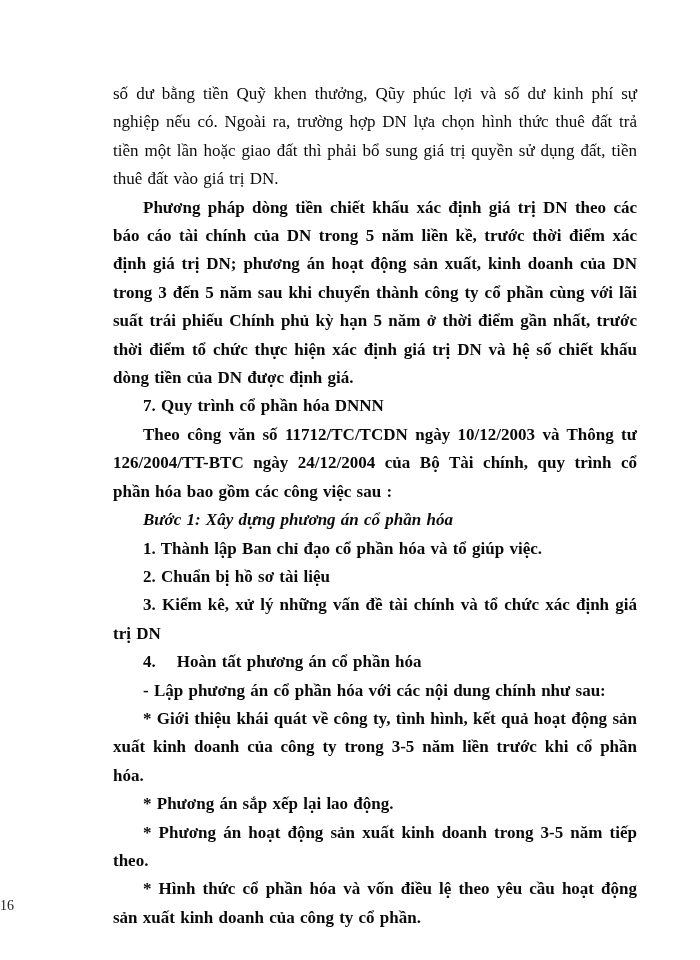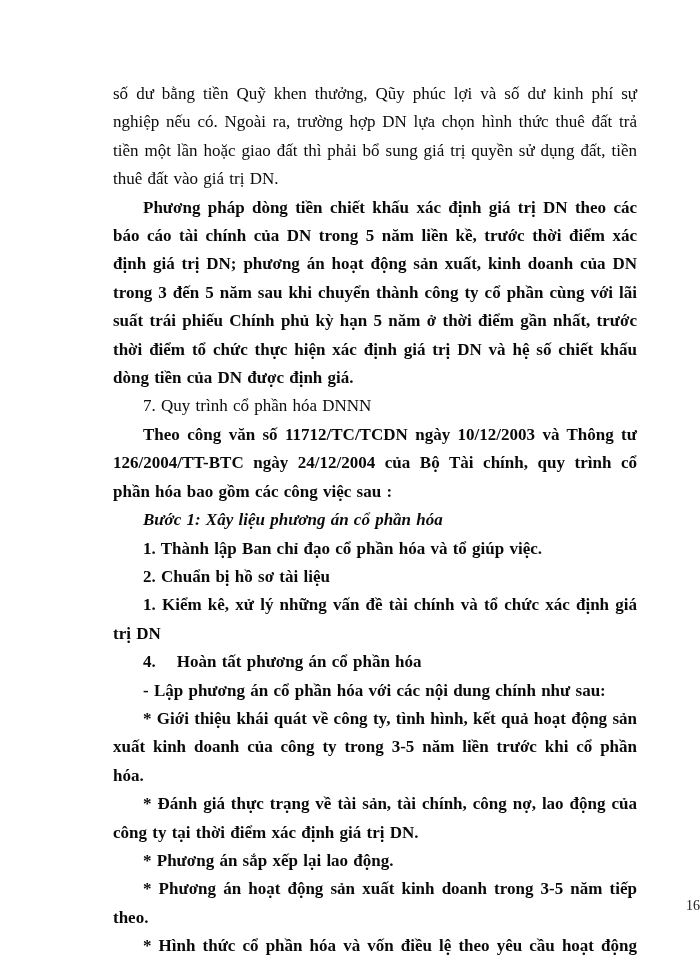--- a/index.html
+++ b/index.html
@@ -28,51 +28,50 @@
     margin: 0;
     padding: 0;
     text-align: justify;
     word-spacing: 1px;
   }
   .ind {
     text-indent: 30px;
     font-weight: bold;
   }
   .heading {
-    font-weight: normal;
+    font-weight: bold;
   }
   .step {
     font-style: italic;
   }
   .footer {
     position: absolute;
     top: 896px;
     left: 0;
     width: 100%;
-    text-align: right;
+    text-align: left;
     font-size: 14px;
     line-height: 20px;
     color: #1a1a1a;
   }
 </style>
 </head>
 <body>
 
 <div class="page">
   <div class="doc-body">
     <p>số dư bằng tiền Quỹ khen thưởng, Qũy phúc lợi và số dư kinh phí sự nghiệp nếu có. Ngoài ra, trường hợp DN lựa chọn hình thức thuê đất trả tiền một lần hoặc giao đất thì phải bổ sung giá trị quyền sử dụng đất, tiền thuê đất vào giá trị DN.</p>
     <p class="ind">Phương pháp dòng tiền chiết khấu xác định giá trị DN theo các báo cáo tài chính của DN trong 5 năm liền kề, trước thời điểm xác định giá trị DN; phương án hoạt động sản xuất, kinh doanh của DN trong 3 đến 5 năm sau khi chuyển thành công ty cổ phần cùng với lãi suất trái phiếu Chính phủ kỳ hạn 5 năm ở thời điểm gần nhất, trước thời điểm tổ chức thực hiện xác định giá trị DN và hệ số chiết khấu dòng tiền của DN được định giá.</p>
     <p class="ind heading">7. Quy trình cổ phần hóa DNNN</p>
     <p class="ind">Theo công văn số 11712/TC/TCDN ngày 10/12/2003 và Thông tư 126/2004/TT-BTC ngày 24/12/2004 của Bộ Tài chính, quy trình cổ phần hóa bao gồm các công việc sau :</p>
-    <p class="ind step">Bước 1: Xây liệu phương án cổ phần hóa</p>
+    <p class="ind step">Bước 1: Xây dựng phương án cổ phần hóa</p>
     <p class="ind">1. Thành lập Ban chỉ đạo cổ phần hóa và tổ giúp việc.</p>
     <p class="ind">2. Chuẩn bị hồ sơ tài liệu</p>
-    <p class="ind">1. Kiểm kê, xử lý những vấn đề tài chính và tổ chức xác định giá trị DN</p>
+    <p class="ind">3. Kiểm kê, xử lý những vấn đề tài chính và tổ chức xác định giá trị DN</p>
     <p class="ind">4.&nbsp;&nbsp;&nbsp; Hoàn tất phương án cổ phần hóa</p>
     <p class="ind">- Lập phương án cổ phần hóa với các nội dung chính như sau:</p>
     <p class="ind">* Giới thiệu khái quát về công ty, tình hình, kết quả hoạt động sản xuất kinh doanh của công ty trong 3-5 năm liền trước khi cổ phần hóa.</p>
-    <p class="ind">* Đánh giá thực trạng về tài sản, tài chính, công nợ, lao động của công ty tại thời điểm xác định giá trị DN.</p>
     <p class="ind">* Phương án sắp xếp lại lao động.</p>
     <p class="ind">* Phương án hoạt động sản xuất kinh doanh trong 3-5 năm tiếp theo.</p>
     <p class="ind">* Hình thức cổ phần hóa và vốn điều lệ theo yêu cầu hoạt động sản xuất kinh doanh của công ty cổ phần.</p>
   </div>
   <div class="footer">16</div>
 </div>
 
 </body></html>

